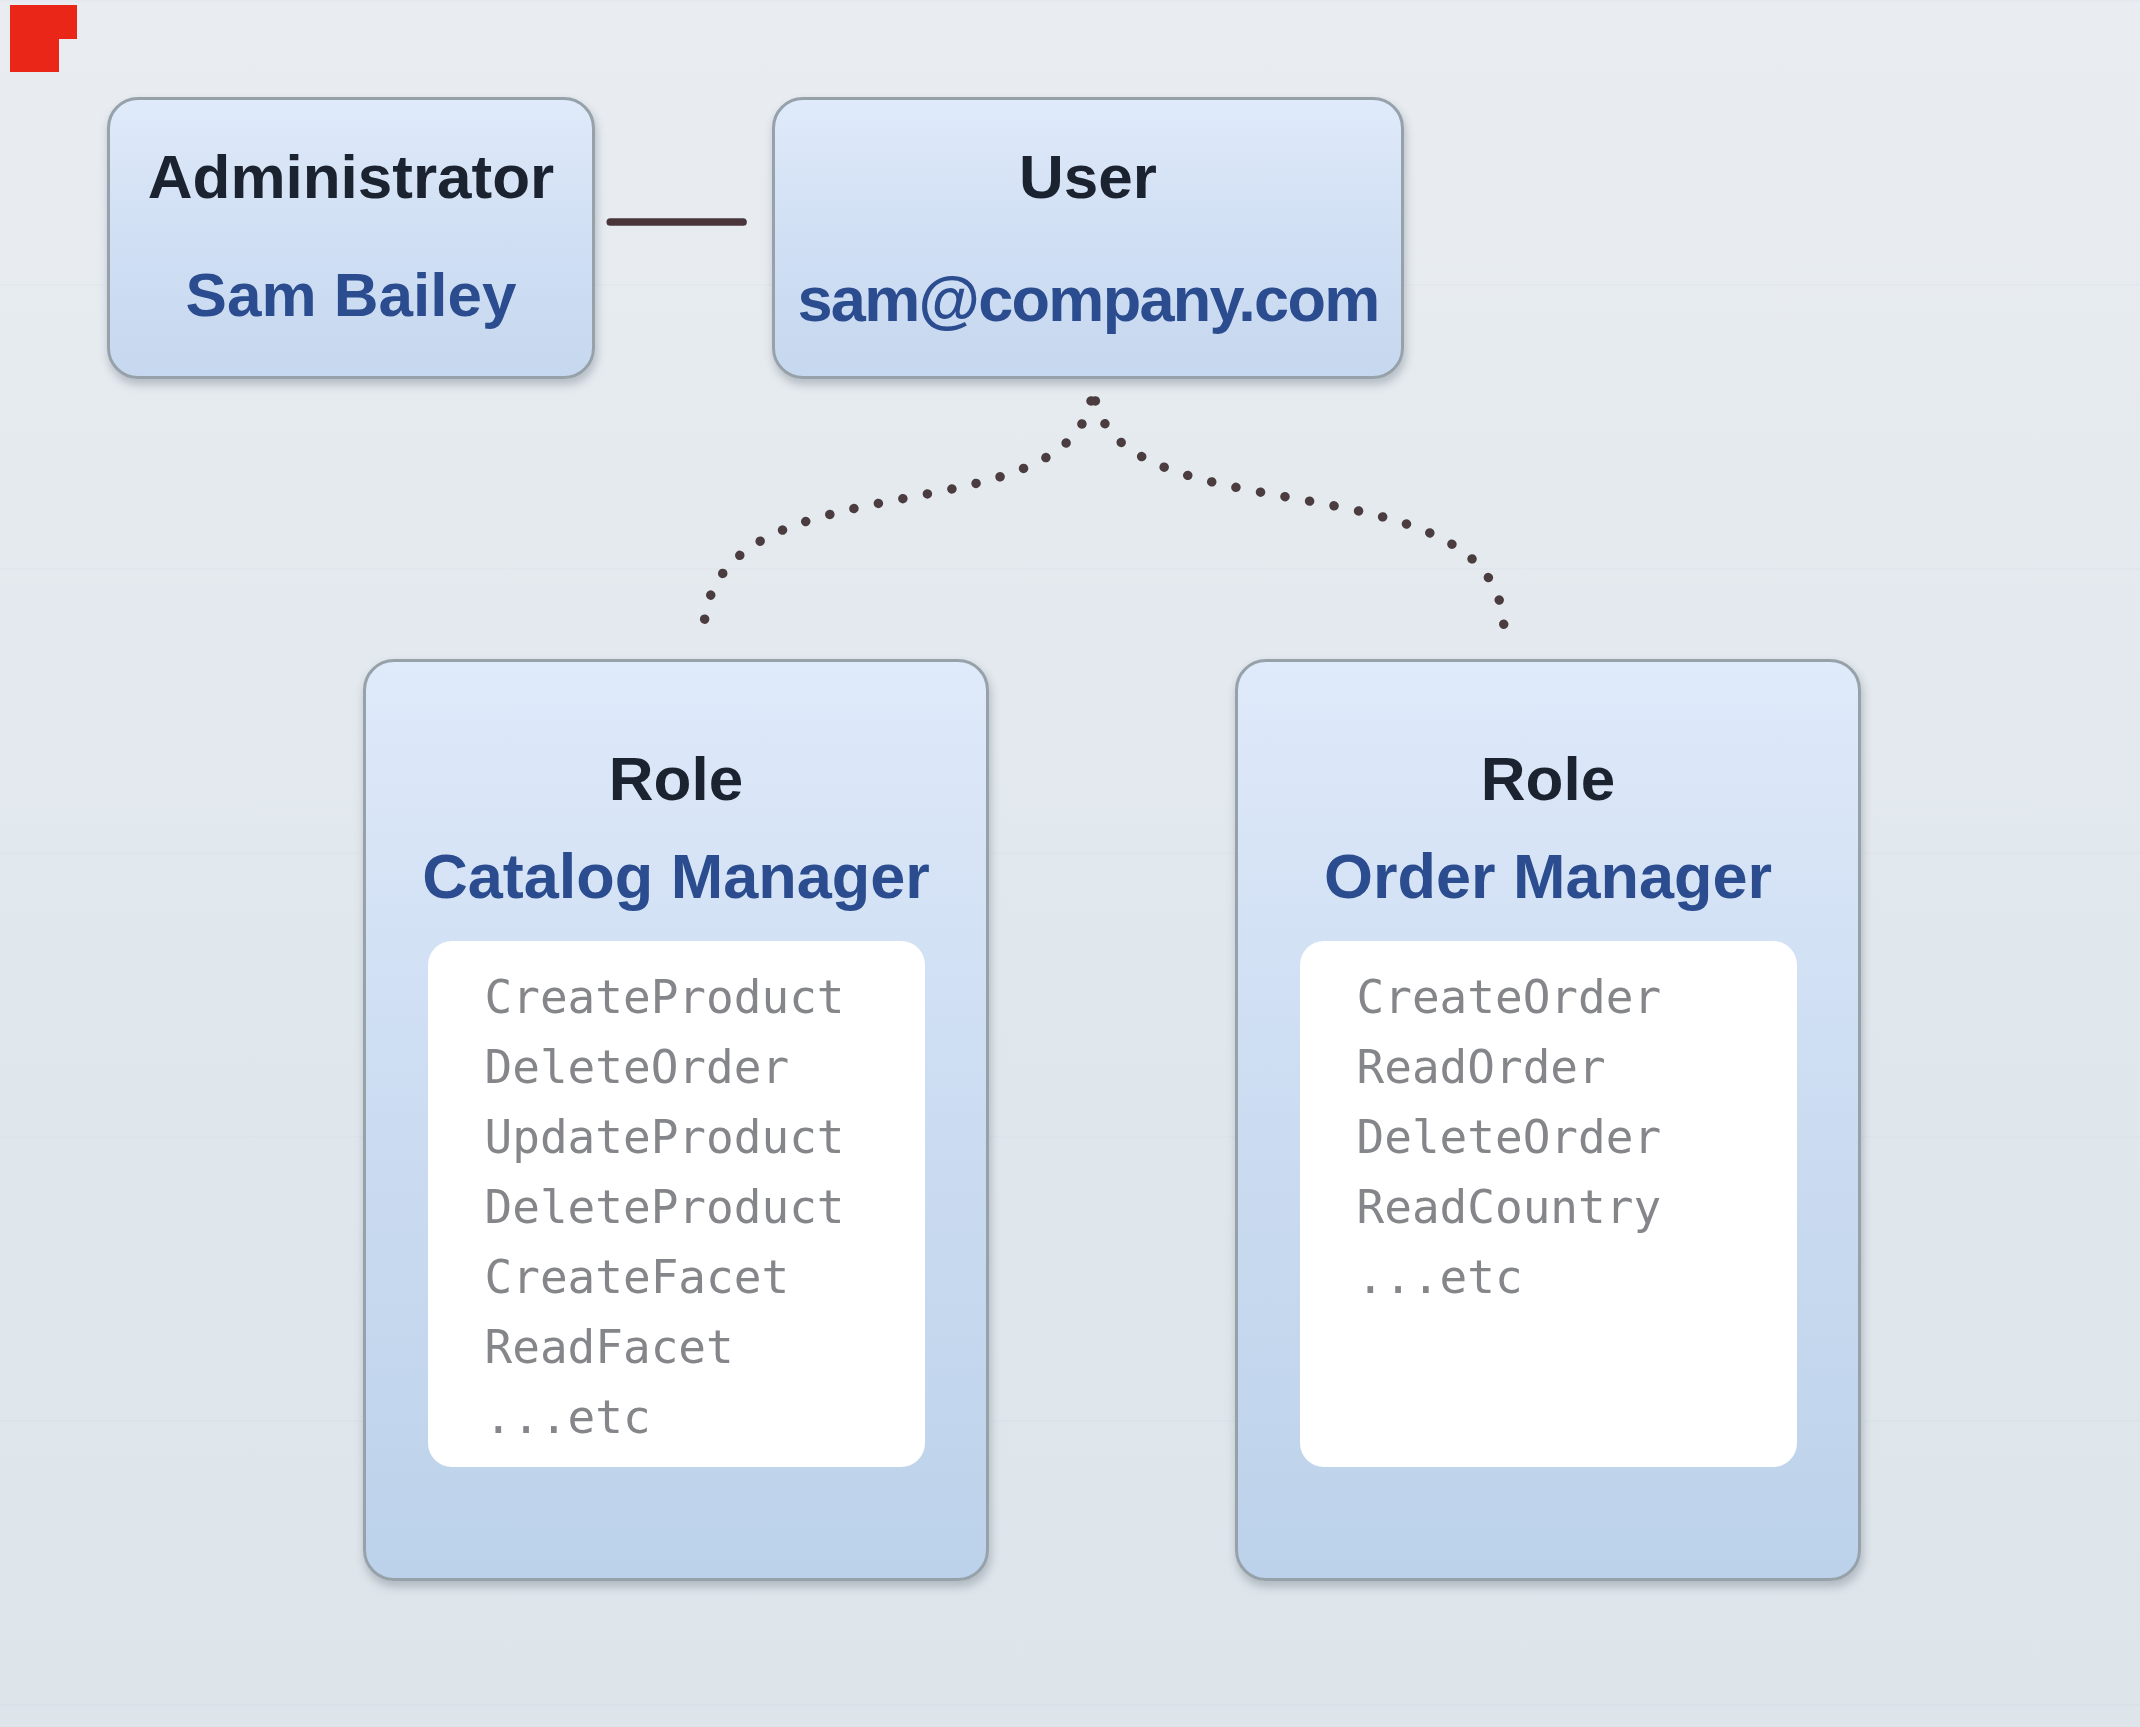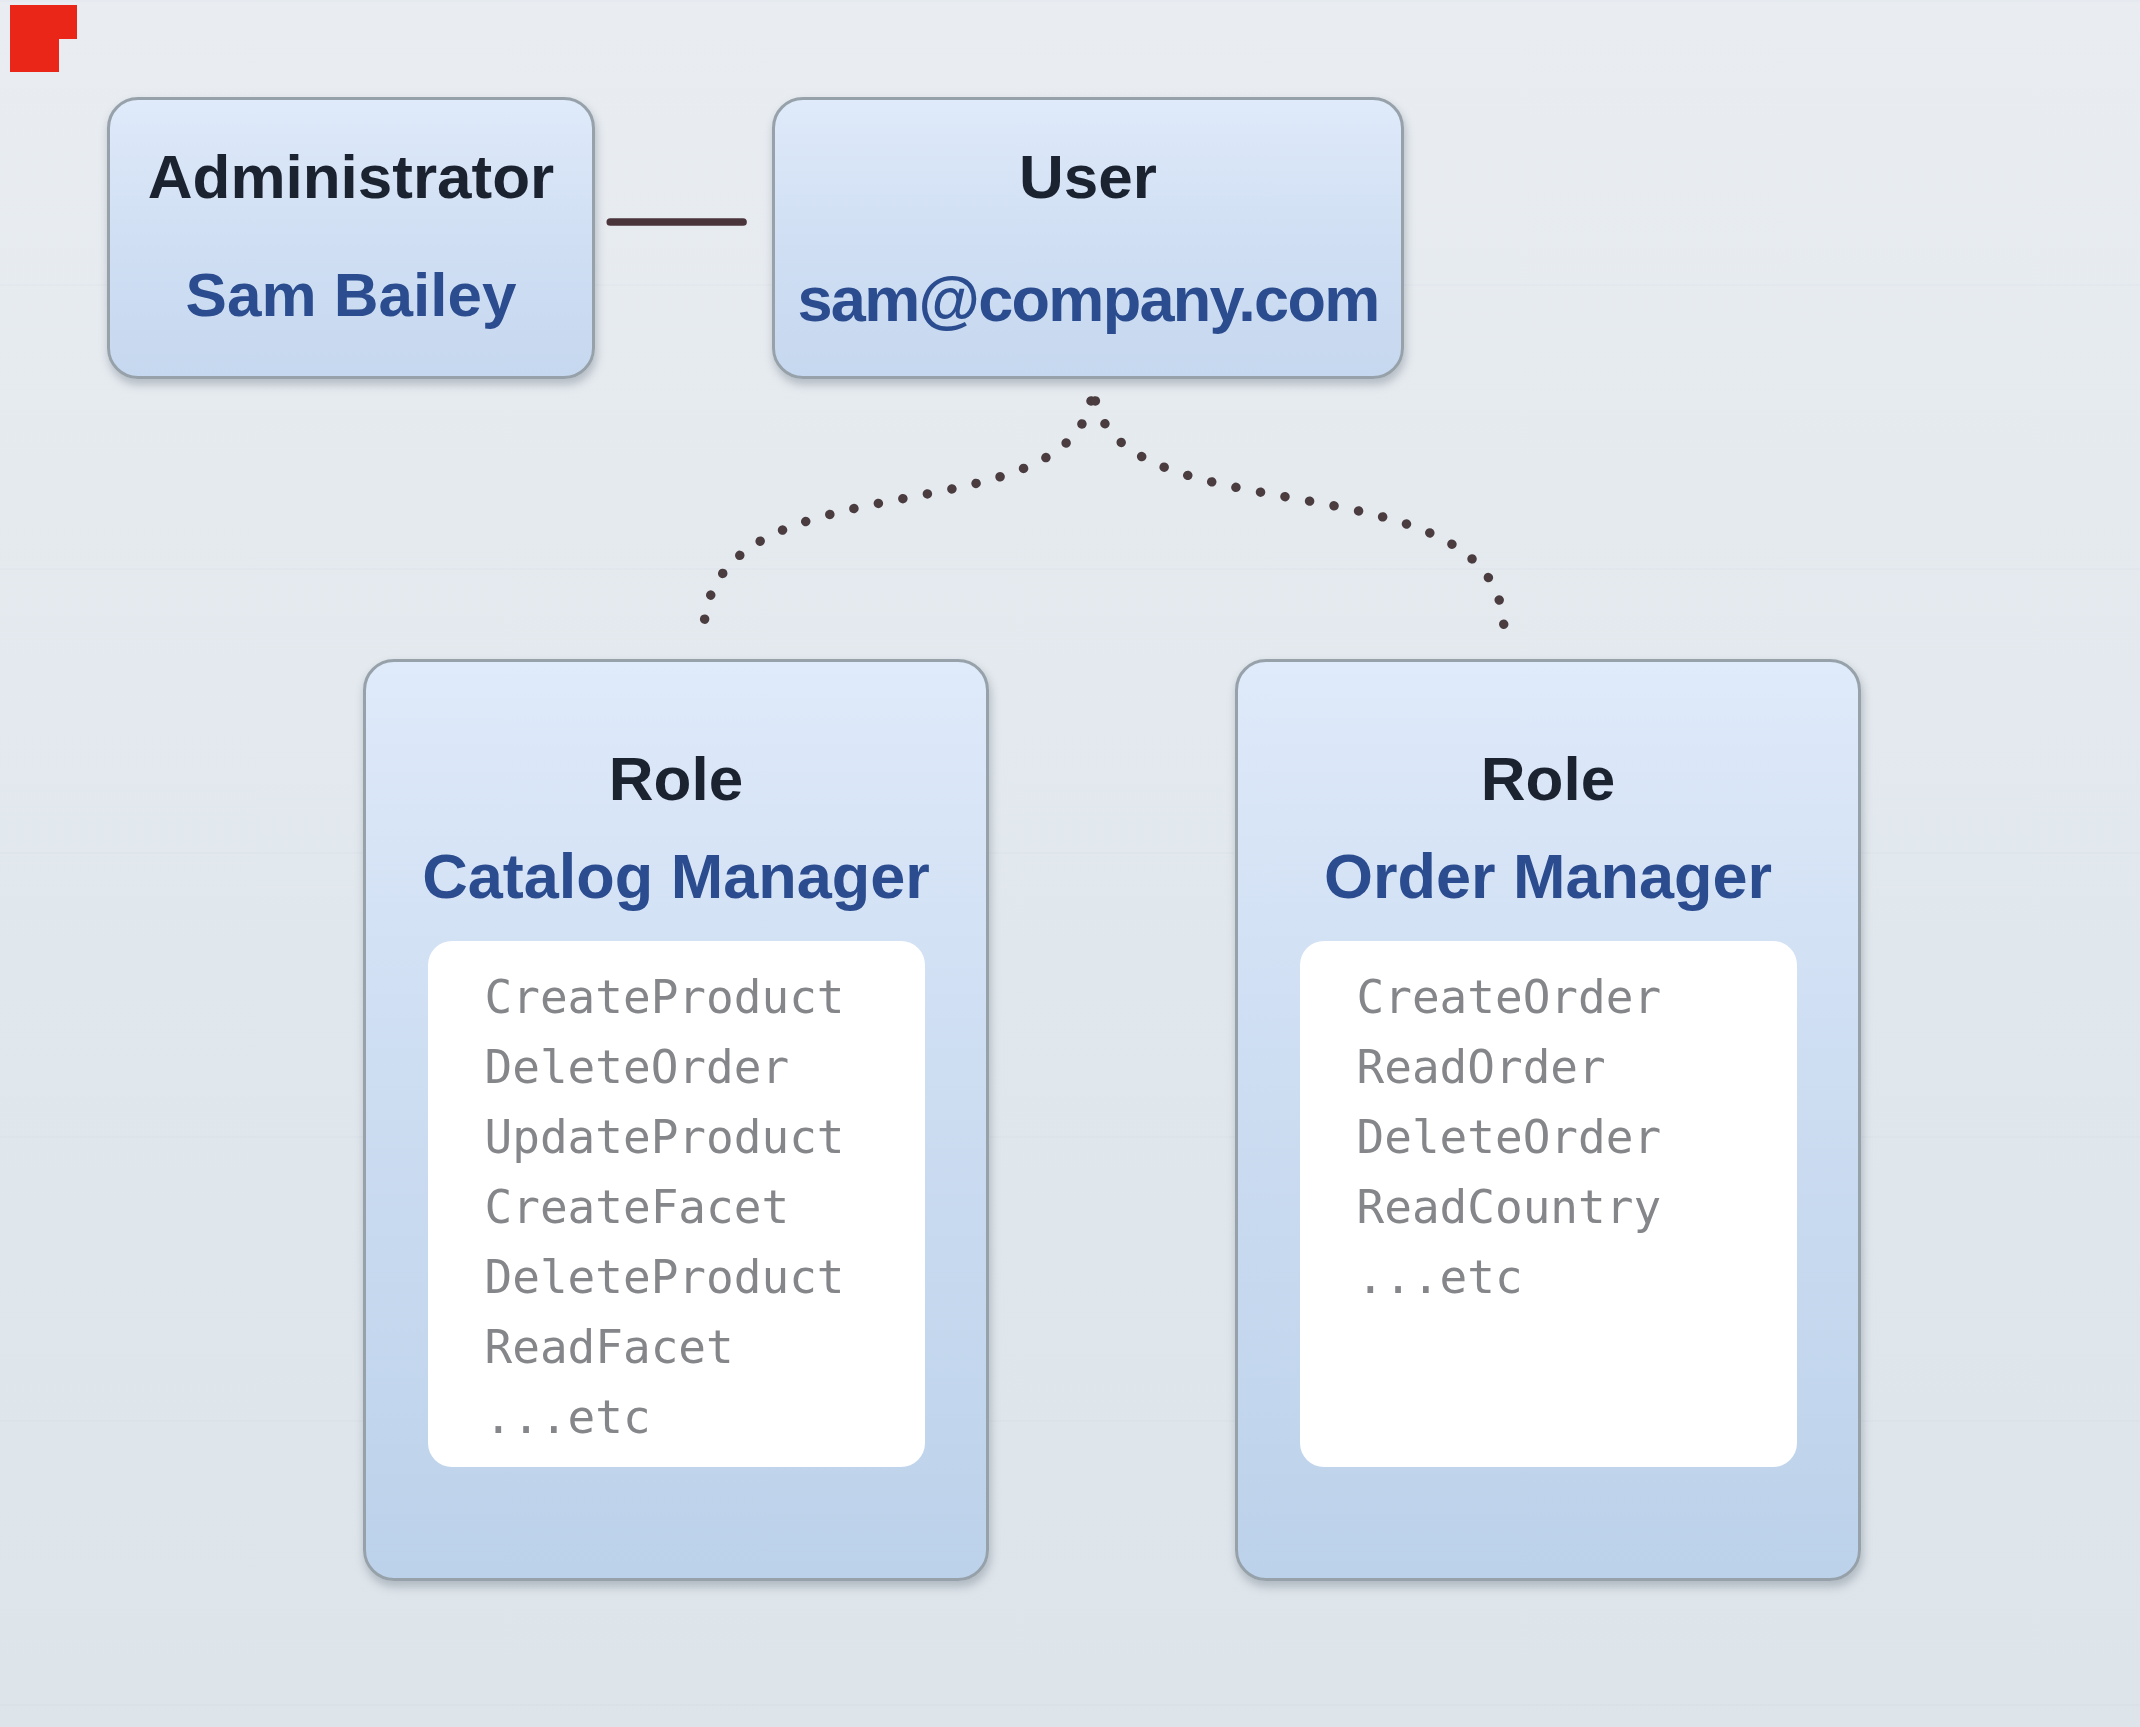--- a/index.html
+++ b/index.html
@@ -85,22 +85,22 @@
     <div class="card-email">sam@company.com</div>
   </div>
 
   <div class="card role" id="role-card-0">
     <div class="card-title">Role</div>
     <div class="card-name">Catalog Manager</div>
     <div class="perm-panel">
         <div class="perm-line">CreateProduct</div>
         <div class="perm-line">DeleteOrder</div>
         <div class="perm-line">UpdateProduct</div>
+        <div class="perm-line">DeleteProduct</div>
         <div class="perm-line">CreateFacet</div>
-        <div class="perm-line">DeleteProduct</div>
         <div class="perm-line">ReadFacet</div>
         <div class="perm-line">...etc</div>
       </div>
   </div>
 
   <div class="card role" id="role-card-1">
     <div class="card-title">Role</div>
     <div class="card-name">Order Manager</div>
     <div class="perm-panel">
         <div class="perm-line">CreateOrder</div>

